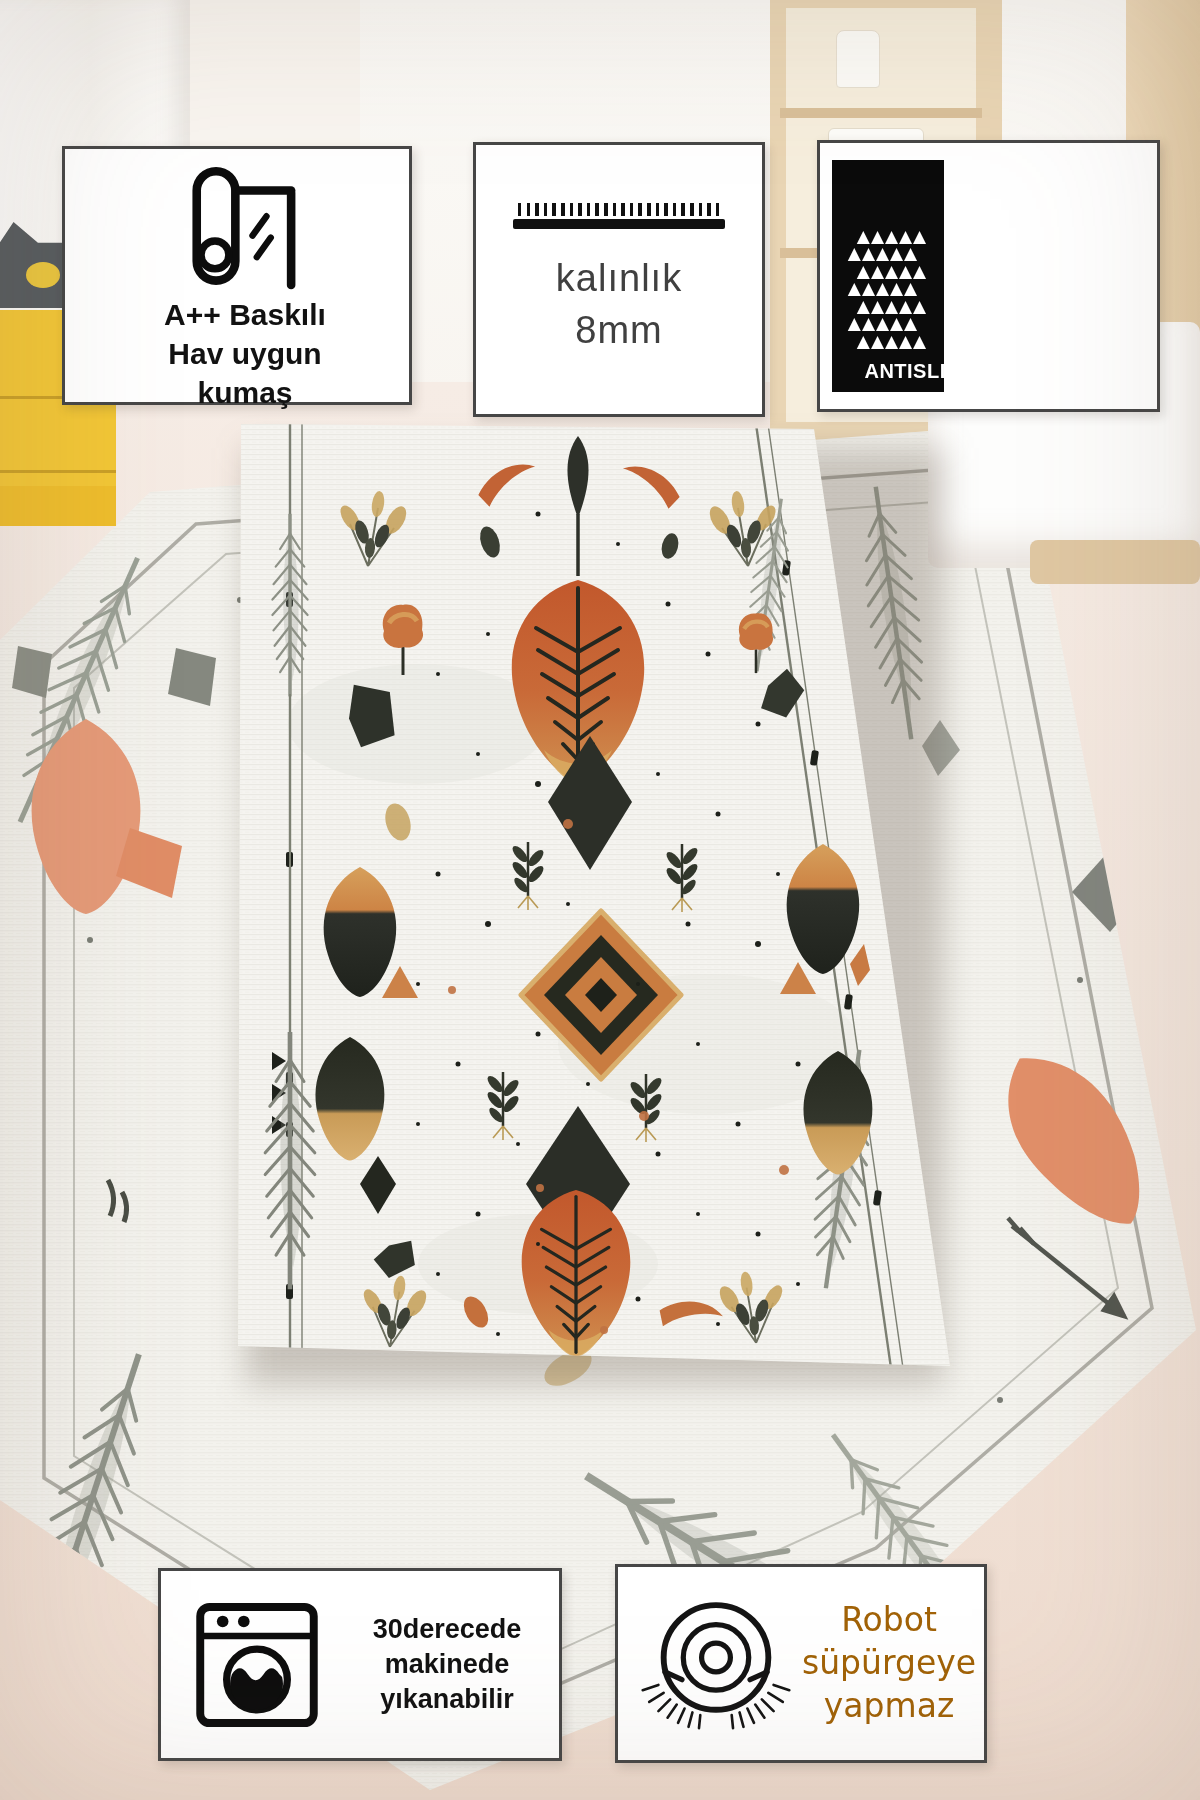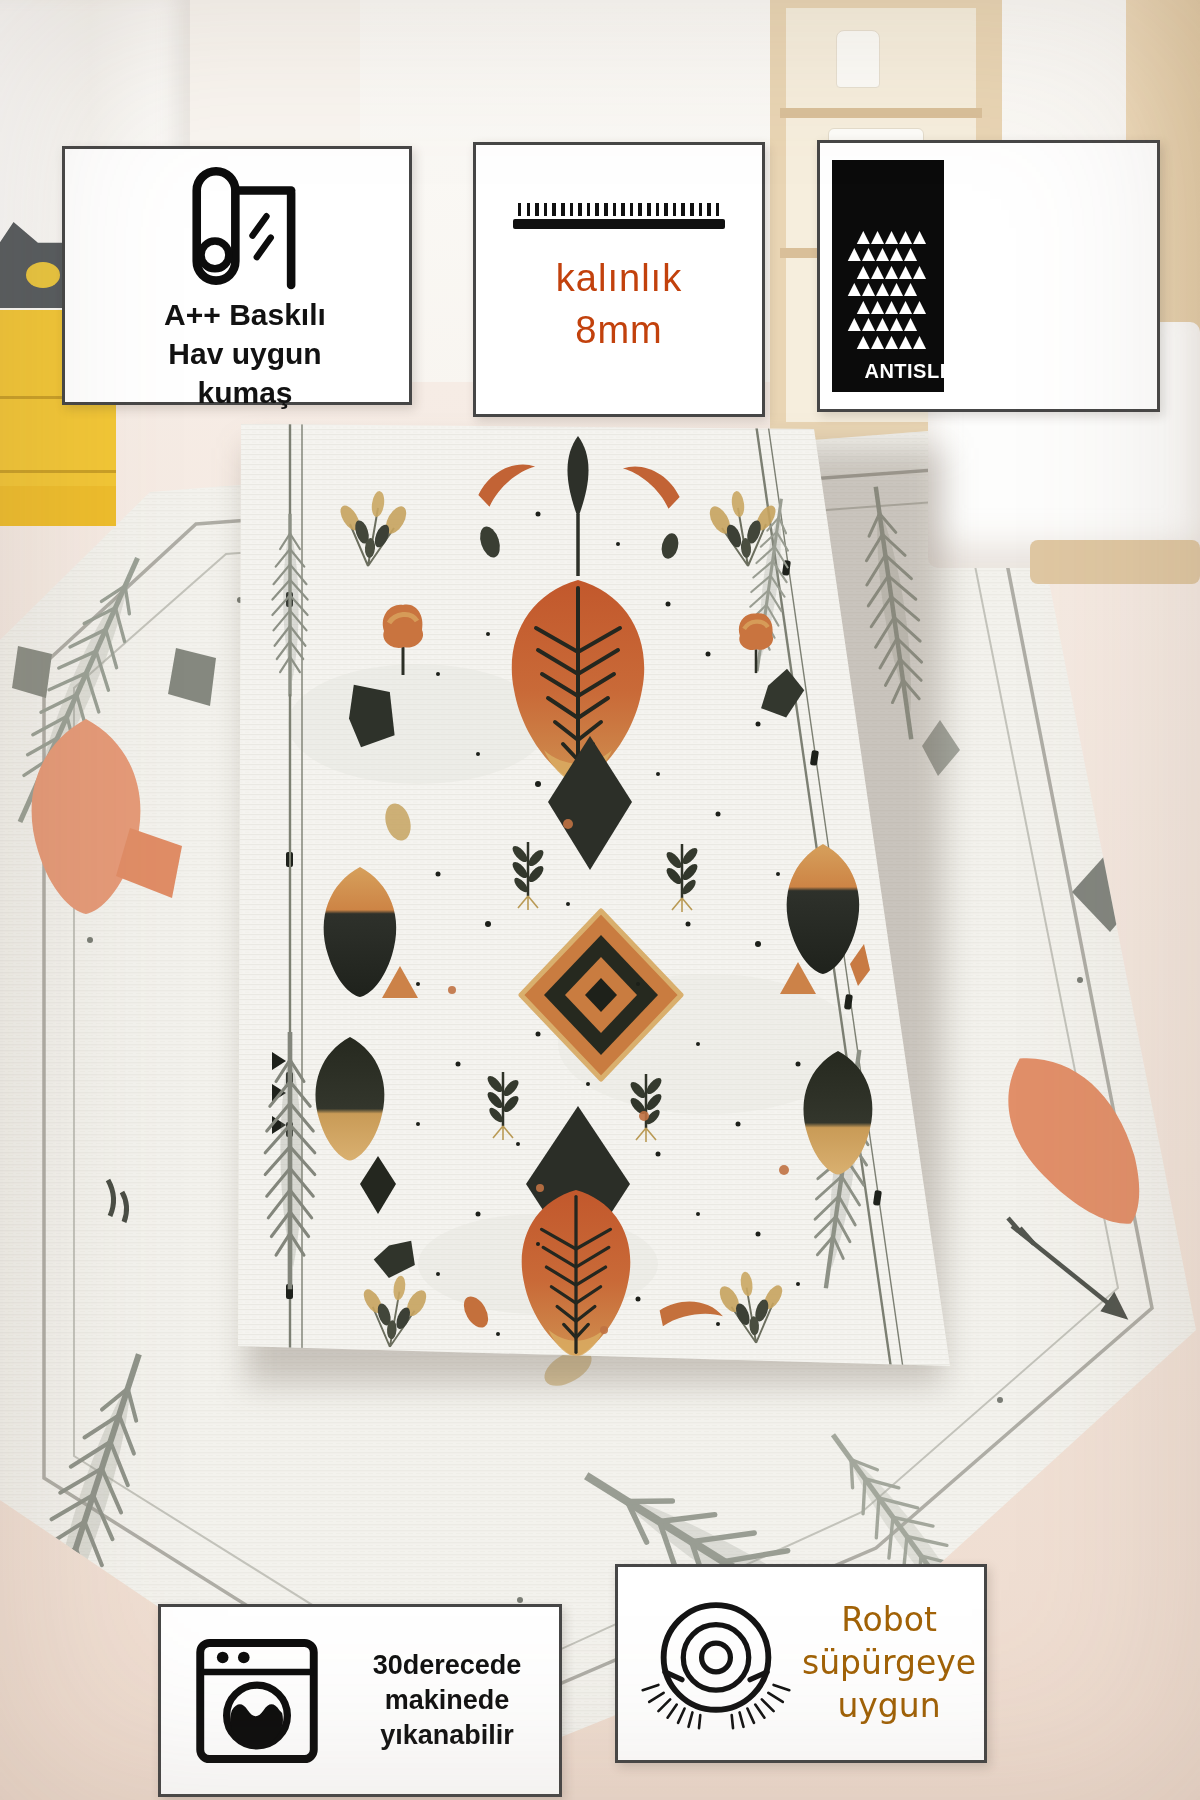--- a/index.html
+++ b/index.html
@@ -54,32 +54,32 @@
       color:#121212;box-shadow:3px 4px 10px rgba(60,50,40,.18);display:flex;}
   .b1{left:62px;top:146px;width:350px;height:259px;align-items:center;padding:10px 8px 10px 24px;flex-direction:column;}
   .b1 svg{width:118px;height:136px;flex:none;}
   .b1-text{flex:1;text-align:center;font-weight:700;font-size:30px;line-height:1.3;}
   .b2{left:473px;top:142px;width:292px;height:275px;flex-direction:column;
       align-items:center;justify-content:center;gap:24px;}
   .comb{position:relative;width:212px;height:26px;}
   .comb-teeth{position:absolute;top:0;left:5px;right:5px;height:13px;
       background:repeating-linear-gradient(90deg,#101010 0 3.5px,transparent 3.5px 8.6px);}
   .comb-bar{position:absolute;bottom:0;left:0;right:0;height:10px;background:#101010;border-radius:2px;}
-  .b2-text{text-align:center;font-size:38px;line-height:1.35;letter-spacing:1px;color:#c2410c;}
+  .b2-text{text-align:center;font-size:38px;line-height:1.35;letter-spacing:1px;color:#404040;}
   .b3{left:817px;top:140px;width:343px;height:272px;align-items:center;padding:10px 6px 10px 12px;gap:6px;}
   .antislip-box{width:112px;height:232px;background:#0b0b0b;flex:none;display:flex;
       flex-direction:column;align-items:center;justify-content:flex-end;padding-bottom:9px;}
   .tri-rows{display:flex;flex-direction:column;line-height:1.03;margin-bottom:10px;}
   .tri-row{color:#fff;font-size:17px;letter-spacing:1px;text-align:center;
       font-family:"DejaVu Sans",sans-serif;}
   .tri-row:nth-child(odd){transform:translateX(4px);}
   .tri-row:nth-child(even){transform:translateX(-5px);}
   .antislip-label{color:#fff;font-weight:700;font-size:20px;letter-spacing:.5px;margin-left:48px;}
   .b3-text{flex:1;text-align:center;font-size:33px;font-weight:700;}
-  .b4{left:158px;top:1604px;width:404px;height:193px;align-items:center;padding:0 10px 0 30px;gap:22px;}
+  .b4{left:158px;top:1568px;width:404px;height:193px;align-items:center;padding:0 10px 0 30px;gap:22px;}
   .b4 svg{width:132px;height:132px;flex:none;}
   .b4-text{flex:1;text-align:center;font-weight:700;font-size:27px;line-height:1.3;}
   .b5{left:615px;top:1564px;width:372px;height:199px;align-items:center;padding:0 8px 0 12px;}
   .b5 svg{width:172px;height:144px;flex:none;}
   .b5-text{flex:1;text-align:center;font-family:"DejaVu Sans",sans-serif;
       font-size:33px;line-height:1.3;color:#a16207;}
 </style>
 </head>
 <body>
 
@@ -461,18 +461,18 @@
         <path d="M26,61 l13,6 M104,61 l-13,6" stroke-width="4"></path>
         <g stroke-width="2">
           <path d="M30,82 l-9,9 M35,86 l-7,10 M41,89 l-5,11 M47,92 l-3,11 M25,77 l-11,7 M21,71 l-12,4 M53,94 l-1,10"></path>
           <path d="M100,82 l9,9 M95,86 l7,10 M89,89 l5,11 M83,92 l3,11 M105,77 l11,7 M109,71 l12,4 M77,94 l1,10"></path>
         </g>
       </g>
     </svg>
     <div class="b5-text">
       <div>Robot</div>
       <div>süpürgeye</div>
-      <div>uygun</div>
+      <div>yapmaz</div>
     </div>
   </div>
 
   <div class="abs vignette"></div>
 </div>
 
 </body></html>

